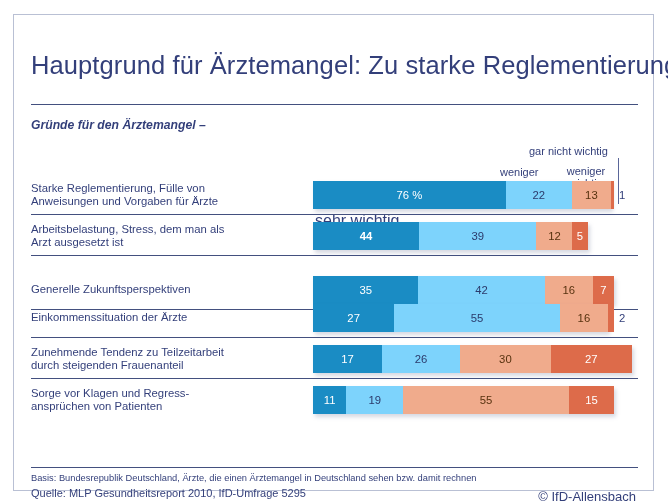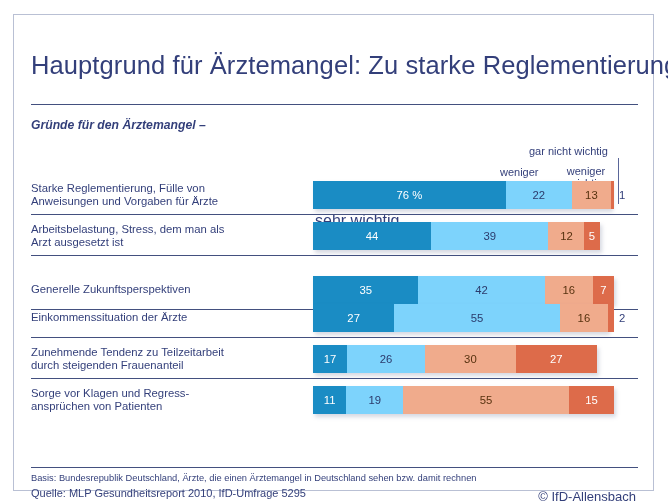--- a/index.html
+++ b/index.html
@@ -205,21 +205,21 @@
         </div>
         <div class="rowline"></div>
       </div>
       <div class="row" style="top: 200px;">
         <div class="rowlabel">
           <div>Arbeitsbelastung, Stress, dem man als</div>
           <div>Arzt ausgesetzt ist</div>
         </div>
         <div class="barwrap">
           <div class="bar">
-            <div class="seg c0" style="width: 118px;">44</div>
+            <div class="seg c0" style="width: 106px; font-weight: bold;">44</div>
             <div class="seg c1" style="width: 117.39px;">39</div>
             <div class="seg c2" style="width: 36.12px;">12</div>
             <div class="seg c3" style="width: 15.05px;">5</div>
           </div>
         </div>
         <div class="rowline"></div>
       </div>
       <div class="row" style="top: 254px;">
         <div class="rowlabel">
           <div>Generelle Zukunftsperspektiven</div>
@@ -249,21 +249,21 @@
         </div>
         <div class="rowline"></div>
       </div>
       <div class="row" style="top: 323px;">
         <div class="rowlabel">
           <div>Zunehmende Tendenz zu Teilzeitarbeit</div>
           <div>durch steigenden Frauenanteil</div>
         </div>
         <div class="barwrap">
           <div class="bar">
-            <div class="seg c0" style="width: 34px;">17</div>
+            <div class="seg c0" style="width: 69px;">17</div>
             <div class="seg c1" style="width: 78.26px;">26</div>
             <div class="seg c2" style="width: 90.3px;">30</div>
             <div class="seg c3" style="width: 81.27px;">27</div>
           </div>
         </div>
         <div class="rowline"></div>
       </div>
       <div class="row last" style="top: 364px;">
         <div class="rowlabel">
           <div>Sorge vor Klagen und Regress-</div>

